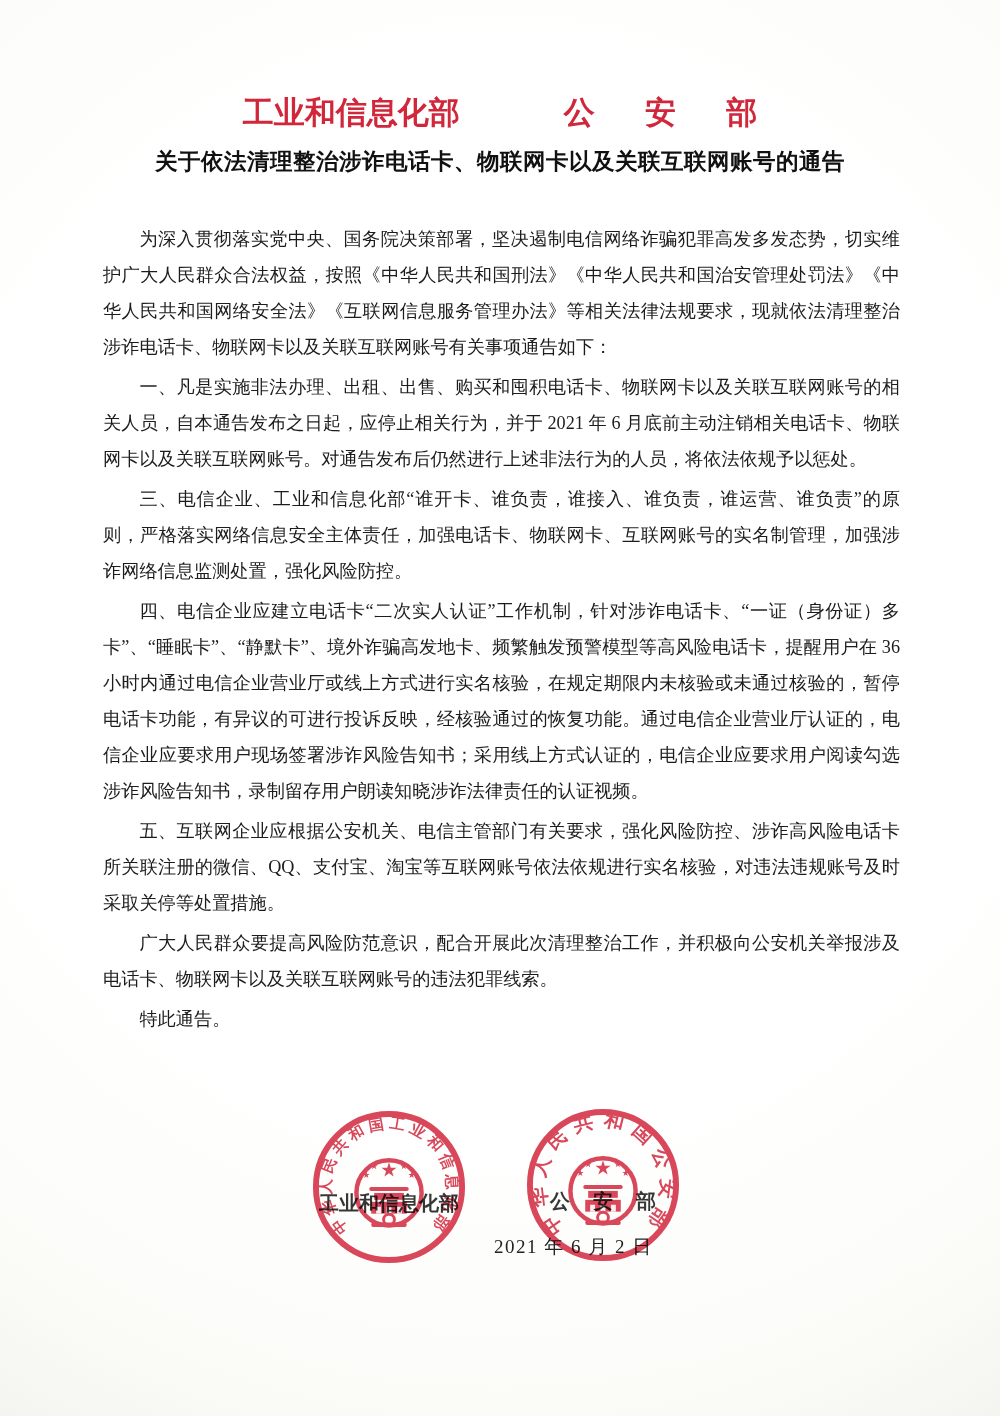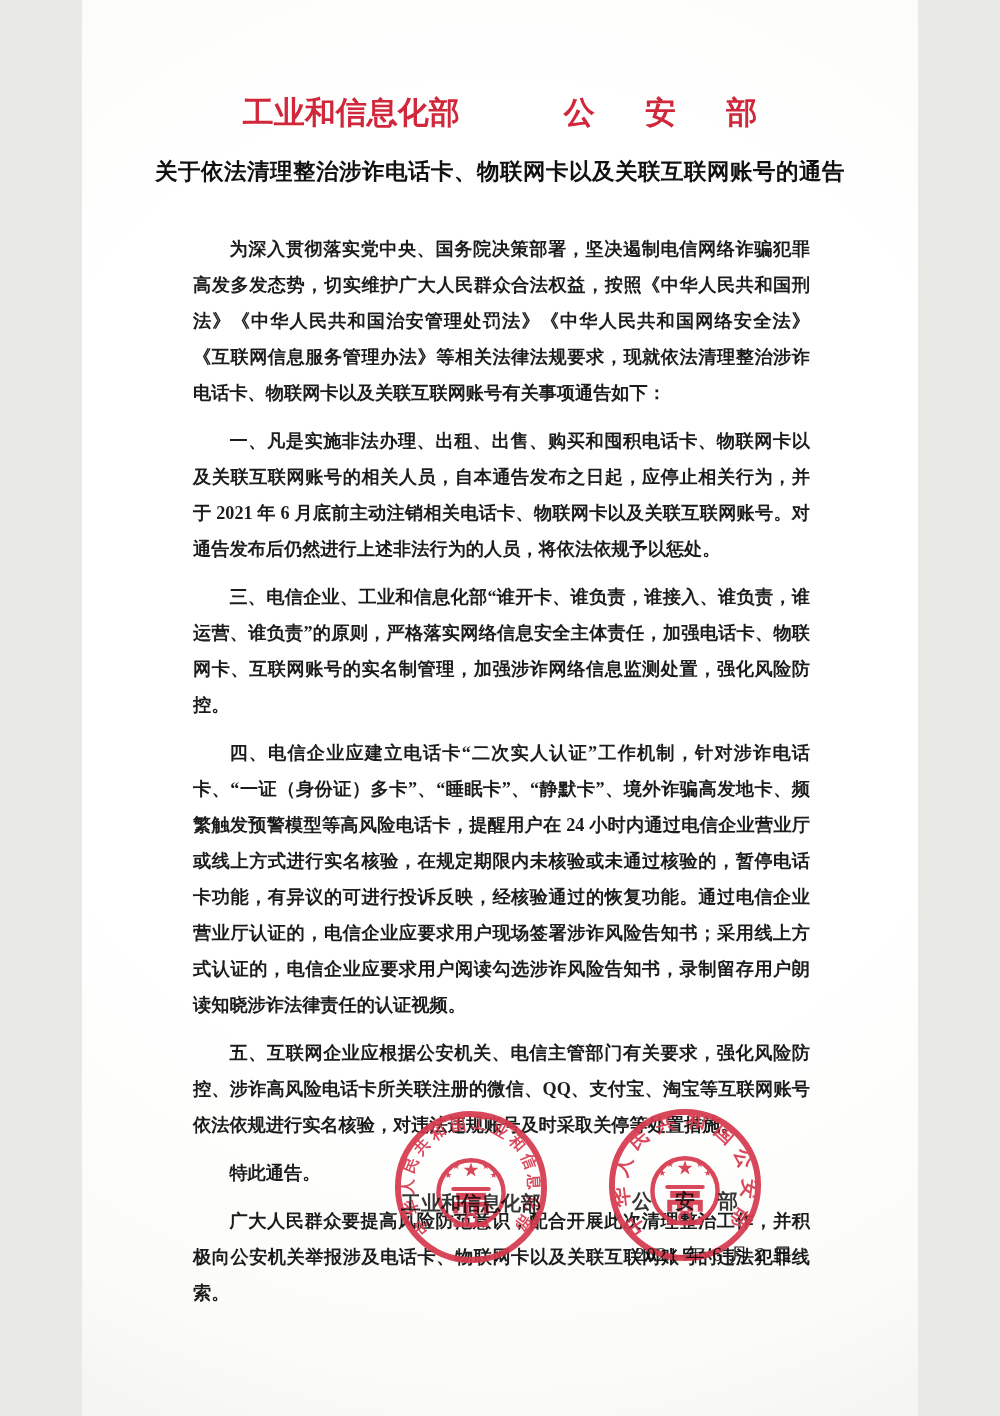--- a/index.html
+++ b/index.html
@@ -1,18 +1,18 @@
 <!DOCTYPE html>
 <html><head>
 <meta charset="utf-8">
 <style>
   html,body { margin:0; padding:0; background:#e9e9e6; }
   .page {
     position: relative;
-    width: 836px;
+    width: 1000px;
     height: 1416px;
     margin: 0 auto;
     background: radial-gradient(circle at 50% 42%, #ffffff 55%, #fbfbf8 85%, #f4f4f0 100%);
     font-family: "Liberation Serif", "DejaVu Serif", serif;
     color: #1c1c1c;
     overflow: hidden;
   }
   
   .ministries {
     padding-top: 94px;
@@ -27,39 +27,38 @@
     line-height: 1.2;
     color: #d0273a;
     white-space: nowrap;
   }
   .ministry.spread {
     letter-spacing: 1.62em;
     margin-right: -1.62em; 
   }
   
   .doc-title {
-    margin-top: 25px;
+    margin-top: 15px;
     text-align: center;
     font-size: 22.5px;
     font-weight: 700;
     letter-spacing: 0.5px;
     color: #111;
   }
   
   .body-text {
     margin-top: 44px;
     padding: 0 96px 0 99px;
     font-size: 18.2px;
     line-height: 36px;
     text-align: justify;
   }
   .body-text p {
-    margin: 12px;
+    margin: 4px;
     text-indent: 2em;
-    font-weight: bold;
   }
   
   .seal {
     position: absolute;
     width: 158px;
     height: 158px;
   }
   .seal-left  { left: 310px; top: 1108px; }
   .seal-right { left: 524px; top: 1106px; }
   .seal svg { position: absolute; left: 0; top: 0; opacity: 0.93; }
@@ -81,22 +80,22 @@
     opacity: 0.88;
     white-space: nowrap;
     z-index: 2;
   }
   .sig-miit { top: 82px; }
   .sig-mps  { top: 82px; letter-spacing: 1.15em; padding-left: 1.15em; }
   .seal-date {
     position: absolute;
     left: -30px;
     width: 218px;
-    top: 136px;
-    text-align: right;
+    top: 128px;
+    text-align: left;
     font-size: 19px;
     color: #222;
     letter-spacing: 1.5px;
     mix-blend-mode: multiply;
     z-index: 2;
     white-space: nowrap;
   }
 </style>
 </head>
 <body>
@@ -107,24 +106,24 @@
     <span class="ministry">工业和信息化部</span>
     <span class="ministry spread">公安部</span>
   </div>
 
   <div class="doc-title">关于依法清理整治涉诈电话卡、物联网卡以及关联互联网账号的通告</div>
 
   <div class="body-text">
     <p>为深入贯彻落实党中央、国务院决策部署，坚决遏制电信网络诈骗犯罪高发多发态势，切实维护广大人民群众合法权益，按照《中华人民共和国刑法》《中华人民共和国治安管理处罚法》《中华人民共和国网络安全法》《互联网信息服务管理办法》等相关法律法规要求，现就依法清理整治涉诈电话卡、物联网卡以及关联互联网账号有关事项通告如下：</p>
     <p>一、凡是实施非法办理、出租、出售、购买和囤积电话卡、物联网卡以及关联互联网账号的相关人员，自本通告发布之日起，应停止相关行为，并于 2021 年 6 月底前主动注销相关电话卡、物联网卡以及关联互联网账号。对通告发布后仍然进行上述非法行为的人员，将依法依规予以惩处。</p>
     <p>三、电信企业、工业和信息化部“谁开卡、谁负责，谁接入、谁负责，谁运营、谁负责”的原则，严格落实网络信息安全主体责任，加强电话卡、物联网卡、互联网账号的实名制管理，加强涉诈网络信息监测处置，强化风险防控。</p>
-    <p>四、电信企业应建立电话卡“二次实人认证”工作机制，针对涉诈电话卡、“一证（身份证）多卡”、“睡眠卡”、“静默卡”、境外诈骗高发地卡、频繁触发预警模型等高风险电话卡，提醒用户在 24 小时内通过电信企业营业厅或线上方式进行实名核验，在规定期限内未核验或未通过核验的，暂停电话卡功能，有异议的可进行投诉反映，经核验通过的恢复功能。通过电信企业营业厅认证的，电信企业应要求用户现场签署涉诈风险告知书；采用线上方式认证的，电信企业应要求用户阅读勾选涉诈风险告知书，录制留存用户朗读知晓涉诈法律责任的认证视频。</p>
+    <p>四、电信企业应建立电话卡“二次实人认证”工作机制，针对涉诈电话卡、“一证（身份证）多卡”、“睡眠卡”、“静默卡”、境外诈骗高发地卡、频繁触发预警模型等高风险电话卡，提醒用户在 36 小时内通过电信企业营业厅或线上方式进行实名核验，在规定期限内未核验或未通过核验的，暂停电话卡功能，有异议的可进行投诉反映，经核验通过的恢复功能。通过电信企业营业厅认证的，电信企业应要求用户现场签署涉诈风险告知书；采用线上方式认证的，电信企业应要求用户阅读勾选涉诈风险告知书，录制留存用户朗读知晓涉诈法律责任的认证视频。</p>
     <p>五、互联网企业应根据公安机关、电信主管部门有关要求，强化风险防控、涉诈高风险电话卡所关联注册的微信、QQ、支付宝、淘宝等互联网账号依法依规进行实名核验，对违法违规账号及时采取关停等处置措施。</p>
+    <p>广大人民群众要提高风险防范意识，配合开展此次清理整治工作，并积极向公安机关举报涉及电话卡、物联网卡以及关联互联网账号的违法犯罪线索。</p>
     <p>特此通告。</p>
-    <p>广大人民群众要提高风险防范意识，配合开展此次清理整治工作，并积极向公安机关举报涉及电话卡、物联网卡以及关联互联网账号的违法犯罪线索。</p>
   </div>
 
   <div class="seal seal-left">
     <svg width="158" height="158" viewBox="0 0 160 160">
       <circle class="ring" cx="80" cy="80" r="74"></circle>
       <path id="arc-miit" d="M 38.3 121.7 A 59 59 0 1 1 121.7 121.7" fill="none"></path>
       <text class="ring-text rt-small" text-anchor="middle">
         <textPath href="#arc-miit" startOffset="50%">中华人民共和国工业和信息化部</textPath>
       </text>
       <g class="emblem">

